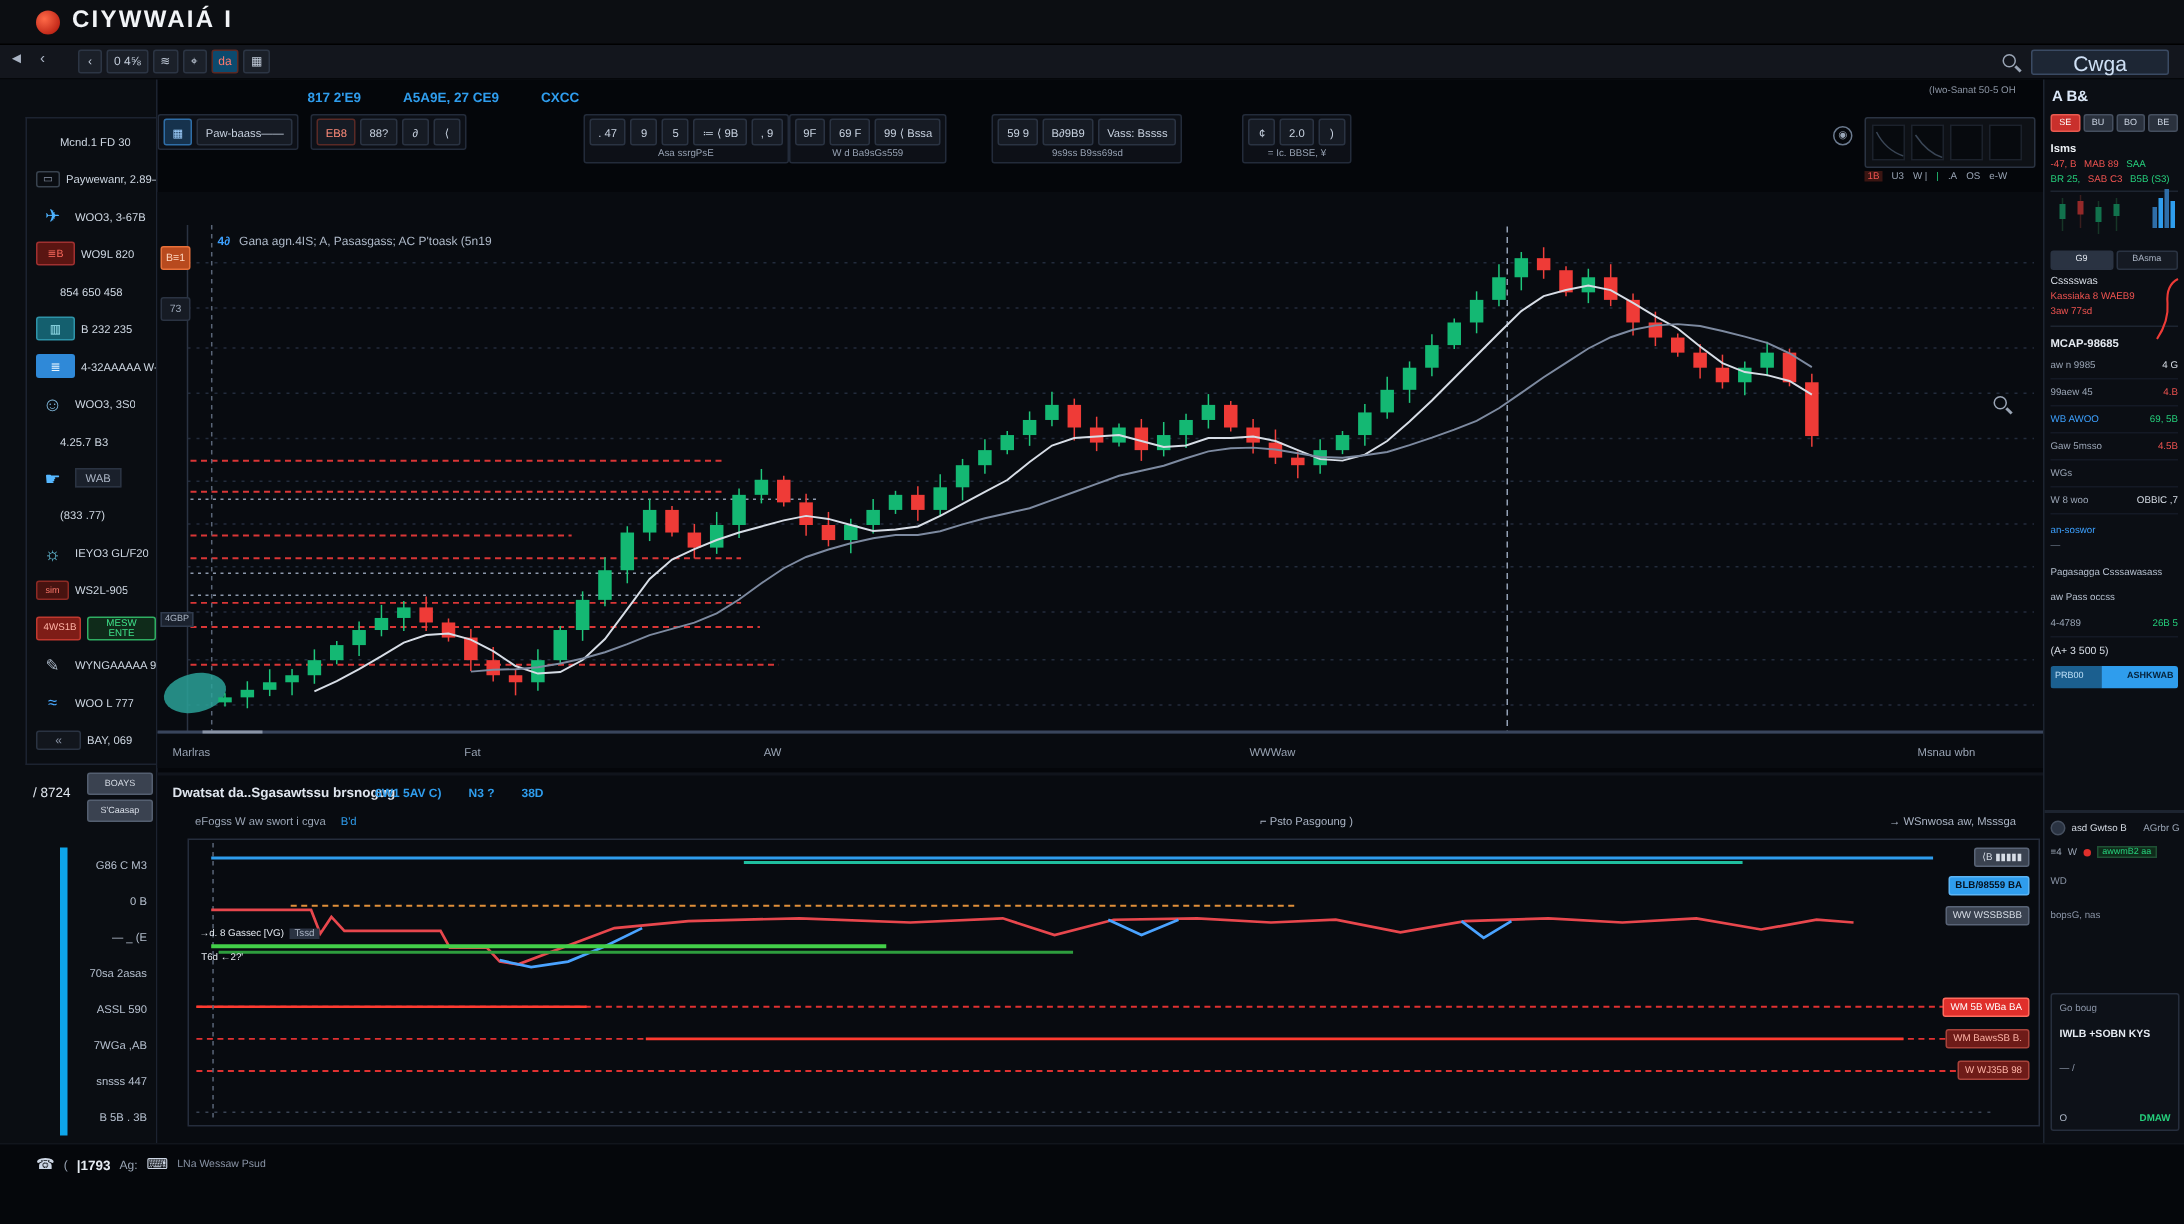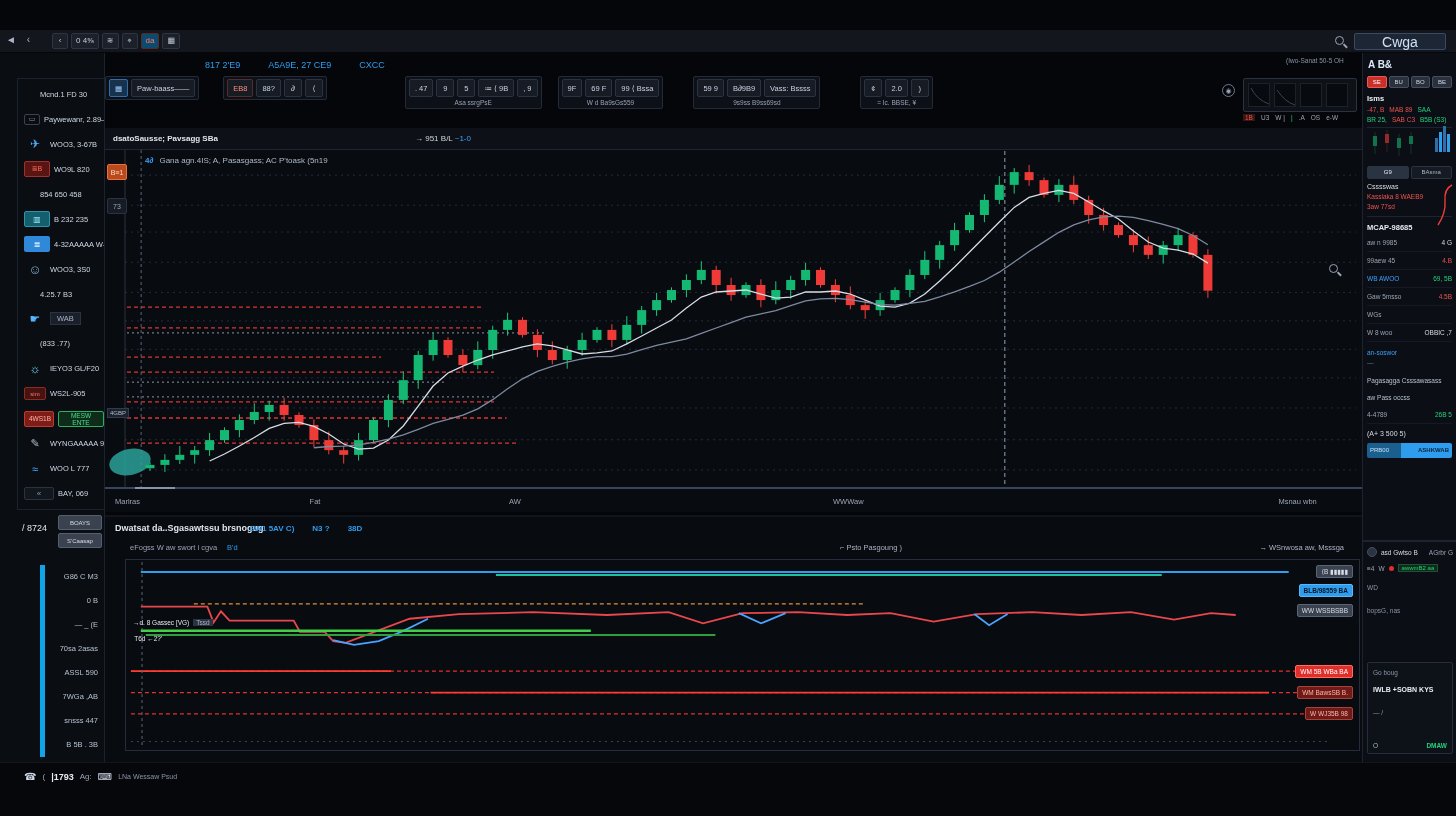--- a/index.html
+++ b/index.html
@@ -23,34 +23,34 @@
   #window-title { position:absolute; left:0; right:0; top:5px; text-align:center; font-size:11px; font-weight:bold; color:#e6ebf2; }
   .mag { position:absolute; width:9px; height:9px; border:1.5px solid #9aa5b5; border-radius:50%; }
   .mag:after { content:""; position:absolute; left:7px; top:8px; width:5px; height:1.5px; background:#9aa5b5; transform:rotate(45deg); }
   #nav-search { right:112px; top:6px; }
   #nav-right-btn { position:absolute; right:10px; top:3px; width:92px; height:17px; background:#1d2634; border:1px solid #3a4a63;
     color:#cfe0f5; font-size:14px; border-radius:2px; }
 
   
   #sidebar-header { position:absolute; left:10px; top:60px; font-size:9px; font-weight:bold; color:#3da1ff; }
   #quicklinks { position:absolute; left:205px; top:60px; display:flex; gap:28px; }
-  #quicklinks span { font-size:9px; font-weight:normal; color:#2f9ded; }
+  #quicklinks span { font-size:9px; font-weight:bold; color:#2f9ded; }
   #top-right-note { position:absolute; left:1286px; top:57px; font-size:6.5px; color:#8b94a3; }
 
   
   #toolbar { position:absolute; left:105px; top:76px; width:1130px; height:38px; display:flex; align-items:flex-start; }
   .tgroup { border:1px solid #232b3a; background:#0d1017; padding:2px 3px; border-radius:2px; }
   .trow { display:flex; gap:3px; }
   .tbtn { height:18px; min-width:18px; padding:0 5px; background:#161b24; border:1px solid #2a3342; color:#c8d2e0;
     font-size:7.5px; border-radius:2px; white-space:nowrap; }
   .tbtn-blue { background:#16324d; border-color:#2f6ea8; color:#9fd0ff; }
   .tbtn-red { color:#ff8c7a; border-color:#5a2a26; }
   .tbtn-wide { min-width:56px; }
   .tcap { margin-top:2px; text-align:center; font-size:6.5px; color:#97a2b3; }
-  .tg1 { margin-left:24px; } .tg2 { margin-left:78px; } .tg3 { margin-left:16px; } .tg4 { margin-left:30px; } .tg5 { margin-left:40px; }
+  .tg1 { margin-left:8px; } .tg2 { margin-left:78px; } .tg3 { margin-left:0; } .tg4 { margin-left:30px; } .tg5 { margin-left:40px; }
   #tb-circle { position:absolute; left:1222px; top:84px; width:13px; height:13px; border:1px solid #6b7a8f; border-radius:50%;
     font-size:7px; color:#9aa7b8; text-align:center; line-height:12px; }
   #tb-mini { position:absolute; left:1243px; top:78px; width:114px; height:34px; background:#0e1116; border:1px solid #2a3342; border-radius:2px;
     display:flex; gap:4px; padding:4px; }
   .thumb { width:22px; height:24px; background:#070a0e; border:1px solid #1c222c; position:relative; overflow:hidden; }
   .thumb svg { position:absolute; left:0; top:0; }
   #mini-stats { position:absolute; left:1243px; top:114px; width:114px; display:flex; gap:6px; font-size:6.5px; }
   #mini-stats .red { color:#ef5350; background:#3a1512; padding:0 2px; }
   #mini-stats .green { color:#25d07c; }
   #mini-stats .gray { color:#9aa5b5; }
@@ -178,20 +178,24 @@
   #sb-row .g { font-size:10px; color:#cdd6e4; }
   #sb-row .num { font-size:9px; font-weight:bold; color:#e6ebf2; }
   #sb-row .app { font-size:8px; color:#9aa5b5; }
   #sb-row .txt { font-size:7px; color:#8a94a6; }
 </style>
 </head>
 <body>
 
 <div id="stage">
 
+  <div id="titlebar">
+    <div id="logo"></div>
+    <div id="brand">CIYWWAIÁ I</div>
+  </div>
 
   <div id="navbar">
     <span class="navarrows">◄ ‹</span>
     <div id="nav-buttons">
         <button class="nbtn">‹</button>
         <button class="nbtn">0 4⅝</button>
         <button class="nbtn">≋</button>
         <button class="nbtn">⌖</button>
         <button class="nbtn red">da</button>
         <button class="nbtn">▦</button>
@@ -365,27 +369,20 @@
         <div>— _ (E</div>
         <div>70sa 2asas</div>
         <div>ASSL 590</div>
         <div>7WGa ,AB</div>
         <div>snsss 447</div>
         <div>B 5B . 3B</div>
       </div>
   </div>
 
   <div id="main-chart">
-    <div id="mc-header">
-      <span id="mc-title">dsatoSausse; Pavsagg SBa</span>
-      <span id="mc-right">
-        <span>→  951 B/L</span>
-        <b>~1-0</b>
-      </span>
-    </div>
     <div id="mc-body">
       <div id="mc-legend">
         <b>4∂</b><span>Gana agn.4IS; A, Pasasgass; AC P'toask (5n19</span>
       </div>
       <div class="mc-side-badge" id="mc-badge-0">B≡1</div>
       <div class="mc-side-badge" id="mc-badge-1">73</div>
       <div id="mc-left-tag">4GBP</div>
       <div class="mag" id="mc-mag"></div>
       <svg id="main-chart-svg" width="1257" height="338">
           <line x1="20" x2="1251" y1="319.925" y2="319.925" class="grid"></line>

